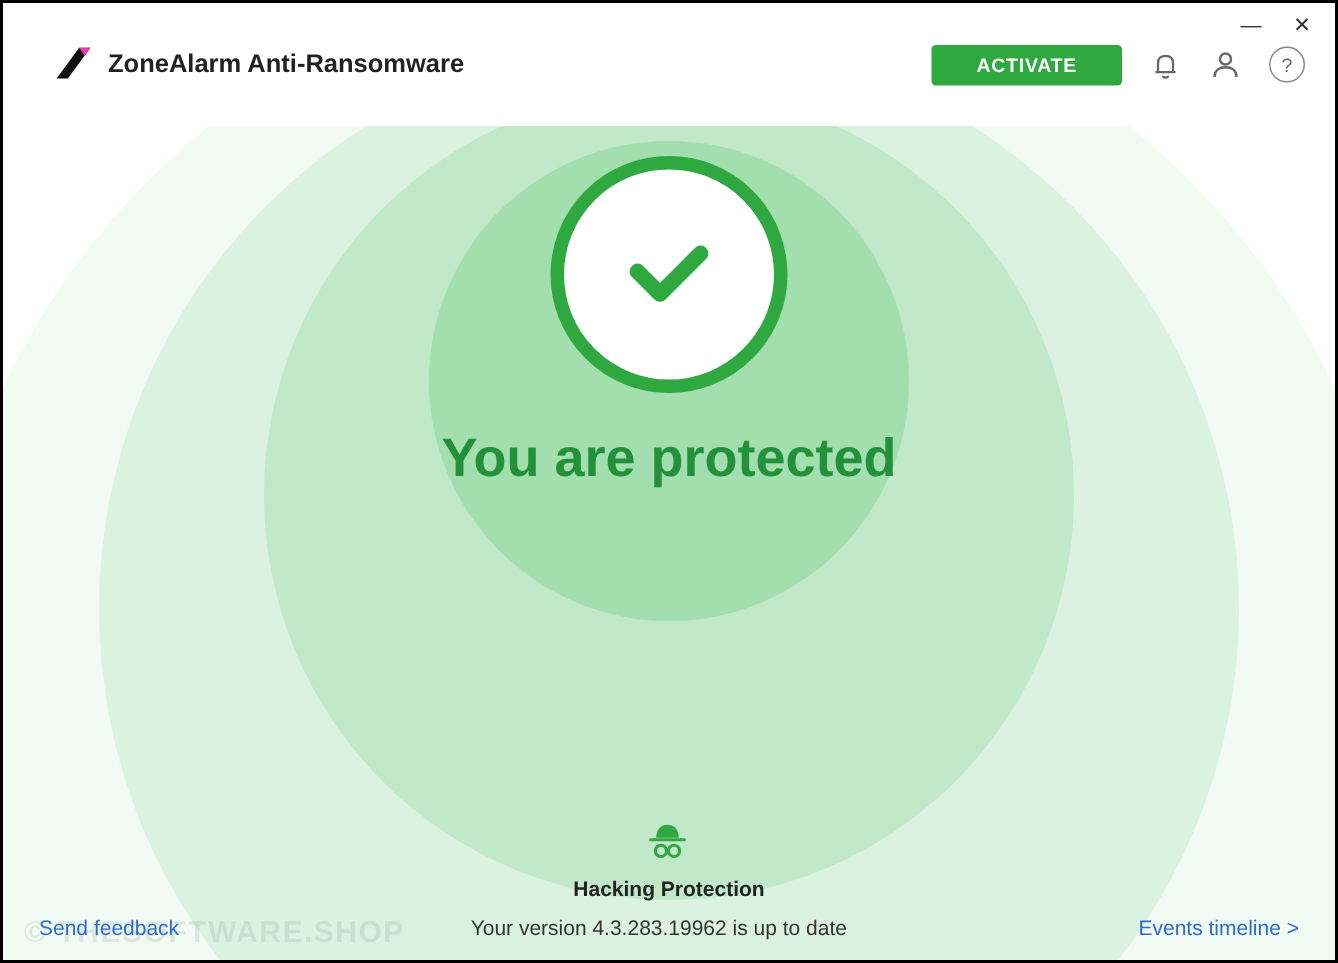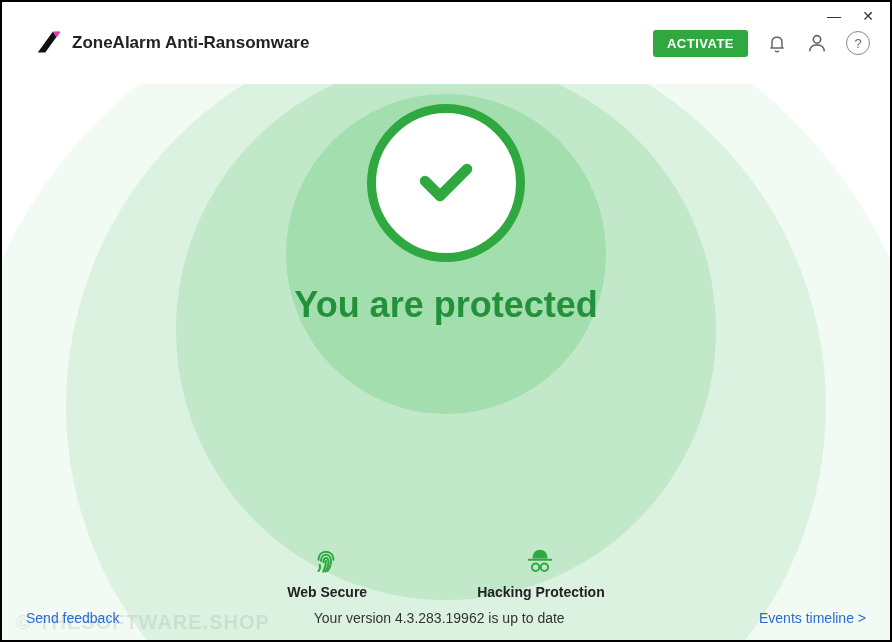--- a/index.html
+++ b/index.html
@@ -53,21 +53,21 @@
   .header-right {
     margin-left: auto;
     display: flex;
     align-items: center;
     gap: 18px;
   }
   .activate-btn {
     background: #2fa83f;
     color: #fff;
     border: none;
-    padding: 6px 14px;
+    padding: 6px 30px;
     font-size: 13px;
     font-weight: 700;
     letter-spacing: 0.5px;
     border-radius: 3px;
     cursor: pointer;
   }
   .hdr-icon {
     width: 22px; height: 22px;
     display: flex; align-items: center; justify-content: center;
     cursor: pointer;
@@ -231,32 +231,20 @@
       <svg viewBox="0 0 24 24" width="72" height="72" fill="none" stroke="#2fa83f" stroke-width="3.5" stroke-linecap="round" stroke-linejoin="round">
         <path d="M5 12 L10 17 L19 8"></path>
       </svg>
     </span>
   </div>
 
   <div class="status-text">You are protected</div>
 
   <div class="footer">
     <div class="features">
-      <div class="feature">
-        <span class="feature-icon">
-          <svg viewBox="0 0 24 24" width="30" height="30" fill="none" stroke="#2fa83f" stroke-width="1.6" stroke-linecap="round">
-            <path d="M6 11 C6 7 8.5 4.5 12 4.5 C15.5 4.5 18 7 18 11"></path>
-            <path d="M8 12 C8 9 9.8 7 12 7 C14.2 7 16 9 16 12 C16 15 15 18 13 20"></path>
-            <path d="M10 13 C10 11 10.9 9.5 12 9.5 C13.1 9.5 14 11 14 13 C14 16 13 18.5 11.5 20.5"></path>
-            <path d="M12 12 C12 15 11.3 18 9.8 20.5"></path>
-            <path d="M7 15 C7.5 17 7 19 6 20"></path>
-          </svg>
-        </span>
-        <span class="feature-label">Web Secure</span>
-      </div>
       <div class="feature">
         <span class="feature-icon">
           <svg viewBox="0 0 24 24" width="30" height="30" fill="none" stroke="#2fa83f" stroke-width="1.6" stroke-linecap="round" stroke-linejoin="round">
             <path d="M6 10 C6 6 8 3 12 3 C16 3 18 6 18 10 L6 10 Z" fill="#2fa83f" stroke="none"></path>
             <path d="M3 11 L21 11"></path>
             <circle cx="8.5" cy="17" r="3"></circle>
             <circle cx="15.5" cy="17" r="3"></circle>
             <path d="M11.5 17 L12.5 17"></path>
           </svg>
         </span>

